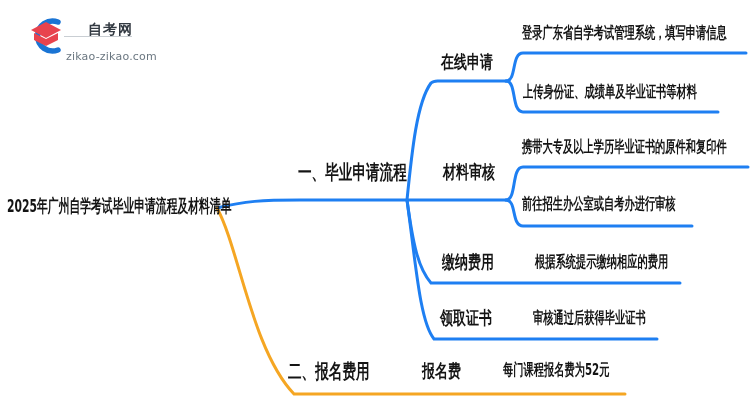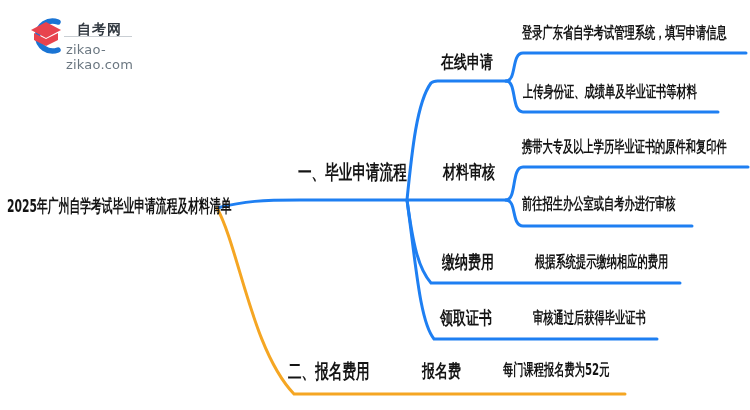--- a/index.html
+++ b/index.html
@@ -20,25 +20,25 @@
     line-height:1.15;
   }
   .t-root  {font-size:18px;transform:scaleX(0.60);}
   .t-branch{font-size:20px;transform:scaleX(0.68);}
   .t-node  {font-size:18px;transform:scaleX(0.72);}
   .t-leaf  {font-size:16px;transform:scaleX(0.64);}
   
   .logo{position:absolute;left:0;top:0;width:160px;height:60px;}
   .logo-icon{position:absolute;left:26px;top:13px;}
   .logo-title{
-    position:absolute;left:77px;top:21px;
+    position:absolute;left:88px;top:21px;
     font-size:14px;font-weight:bold;color:#333a42;letter-spacing:1px;
   }
   .logo-sep{position:absolute;left:64px;top:36px;width:68px;height:1px;background:#c9ced3;}
-  .logo-domain{position:absolute;left:66px;top:42px;font-size:13px;color:#6b7781;letter-spacing:.2px;}
+  .logo-domain{position:absolute;left:66px;top:50px;font-size:11px;color:#6b7781;letter-spacing:.2px;}
 </style>
 </head>
 <body>
 
 <div class="canvas">
 
   <svg class="links" width="750" height="410" viewBox="0 0 750 410">
     <g fill="none" stroke-width="3" stroke-linecap="round">
 
       <path d="M 217 208 C 245 201, 262 200, 300 200 L 506 200" stroke="#1e7ff2"></path>

